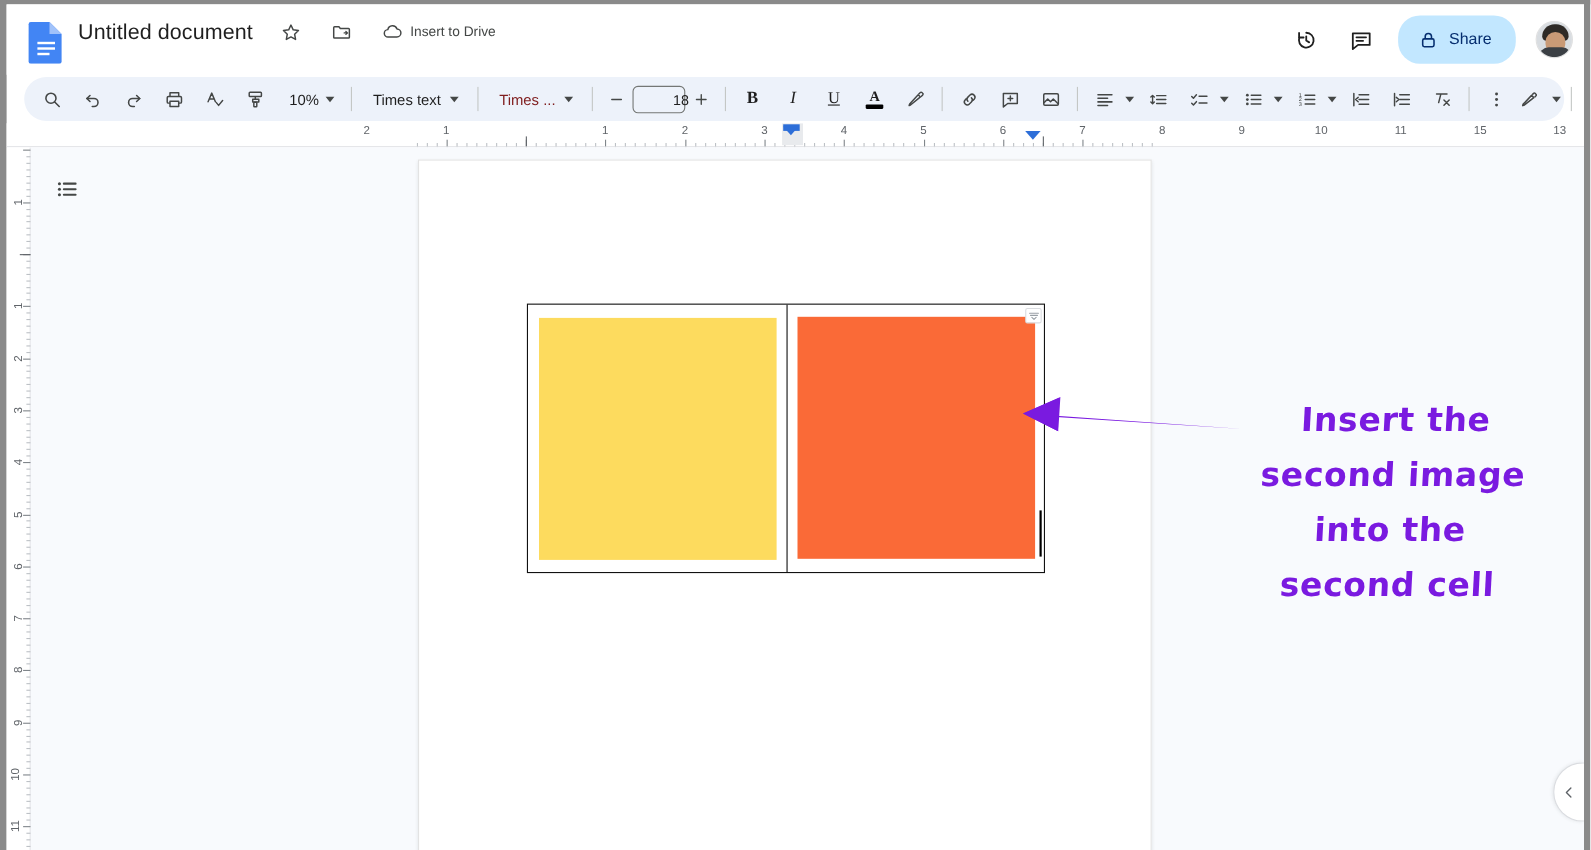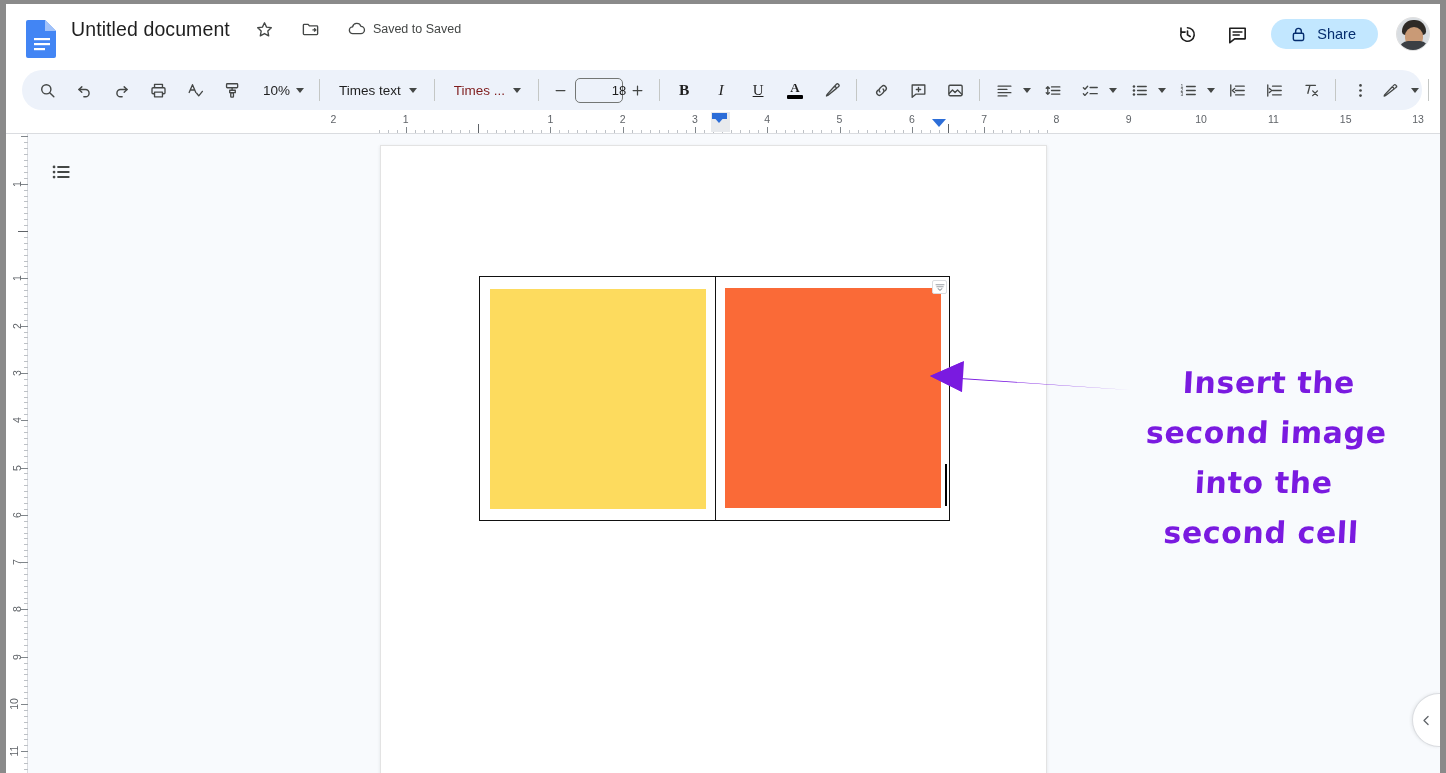--- a/index.html
+++ b/index.html
@@ -71,21 +71,21 @@
     position: absolute; right: 6px; top: 10px;
     display: flex; align-items: center; gap: 10px;
   }
   .rbtn {
     width: 40px; height: 40px; border-radius: 50%;
     display: flex; align-items: center; justify-content: center;
     cursor: pointer;
   }
   .share-btn {
     display: flex; align-items: center; gap: 9px;
-    height: 30px; padding: 0 22px 0 18px;
+    height: 44px; padding: 0 22px 0 18px;
     background: #c2e7ff; border-radius: 20px;
     cursor: pointer; margin-left: 4px;
   }
   .share-label { font-size: 14.5px; color: #062e6f; font-weight: 500; }
   .avatar {
     width: 34px; height: 34px; border-radius: 50%;
     margin-left: 8px; margin-right: 4px;
     overflow: hidden; position: relative;
     background: #e8eaed;
     border: 1.5px solid #e0e0e0;
@@ -387,21 +387,21 @@
         <svg width="19" height="19" viewBox="0 0 24 24">
           <path d="M3 6.5 a1 1 0 0 1 1-1 h5 l1.6 2 h9.4 a1 1 0 0 1 1 1 v9 a1 1 0 0 1 -1 1 h-16 a1 1 0 0 1 -1-1 z" fill="none" stroke="#444746" stroke-width="1.7" stroke-linejoin="round"></path>
           <path d="M15 12.5 h3.6 M17 10.8 l1.8 1.7 -1.8 1.7" stroke="#444746" stroke-width="1.5" fill="none" stroke-linecap="round"></path>
         </svg>
       </div>
 
       <div class="saved-wrap">
         <svg width="20" height="20" viewBox="0 0 24 24">
           <path d="M7 17.5 a4 4 0 0 1 -.3 -8 a5.2 5.2 0 0 1 10 -.7 a3.8 3.8 0 0 1 -.2 8.7 z" fill="none" stroke="#444746" stroke-width="1.6" stroke-linejoin="round"></path>
         </svg>
-        <span class="saved-text">Saved to Saved</span>
+        <span class="saved-text">Insert to Drive</span>
       </div>
     </div>
 
 
     <div class="header-right">
       <div class="rbtn">
         <svg width="23" height="23" viewBox="0 0 24 24">
           <path d="M12 5 a7 7 0 1 1 -6.5 4.4" fill="none" stroke="#1f1f1f" stroke-width="1.7" stroke-linecap="round"></path>
           <path d="M5.2 5.2 v4.3 h4.3" fill="none" stroke="#1f1f1f" stroke-width="1.7" stroke-linecap="round" stroke-linejoin="round"></path>
           <path d="M12 8.4 v4 l2.8 1.7" fill="none" stroke="#1f1f1f" stroke-width="1.7" stroke-linecap="round"></path>

